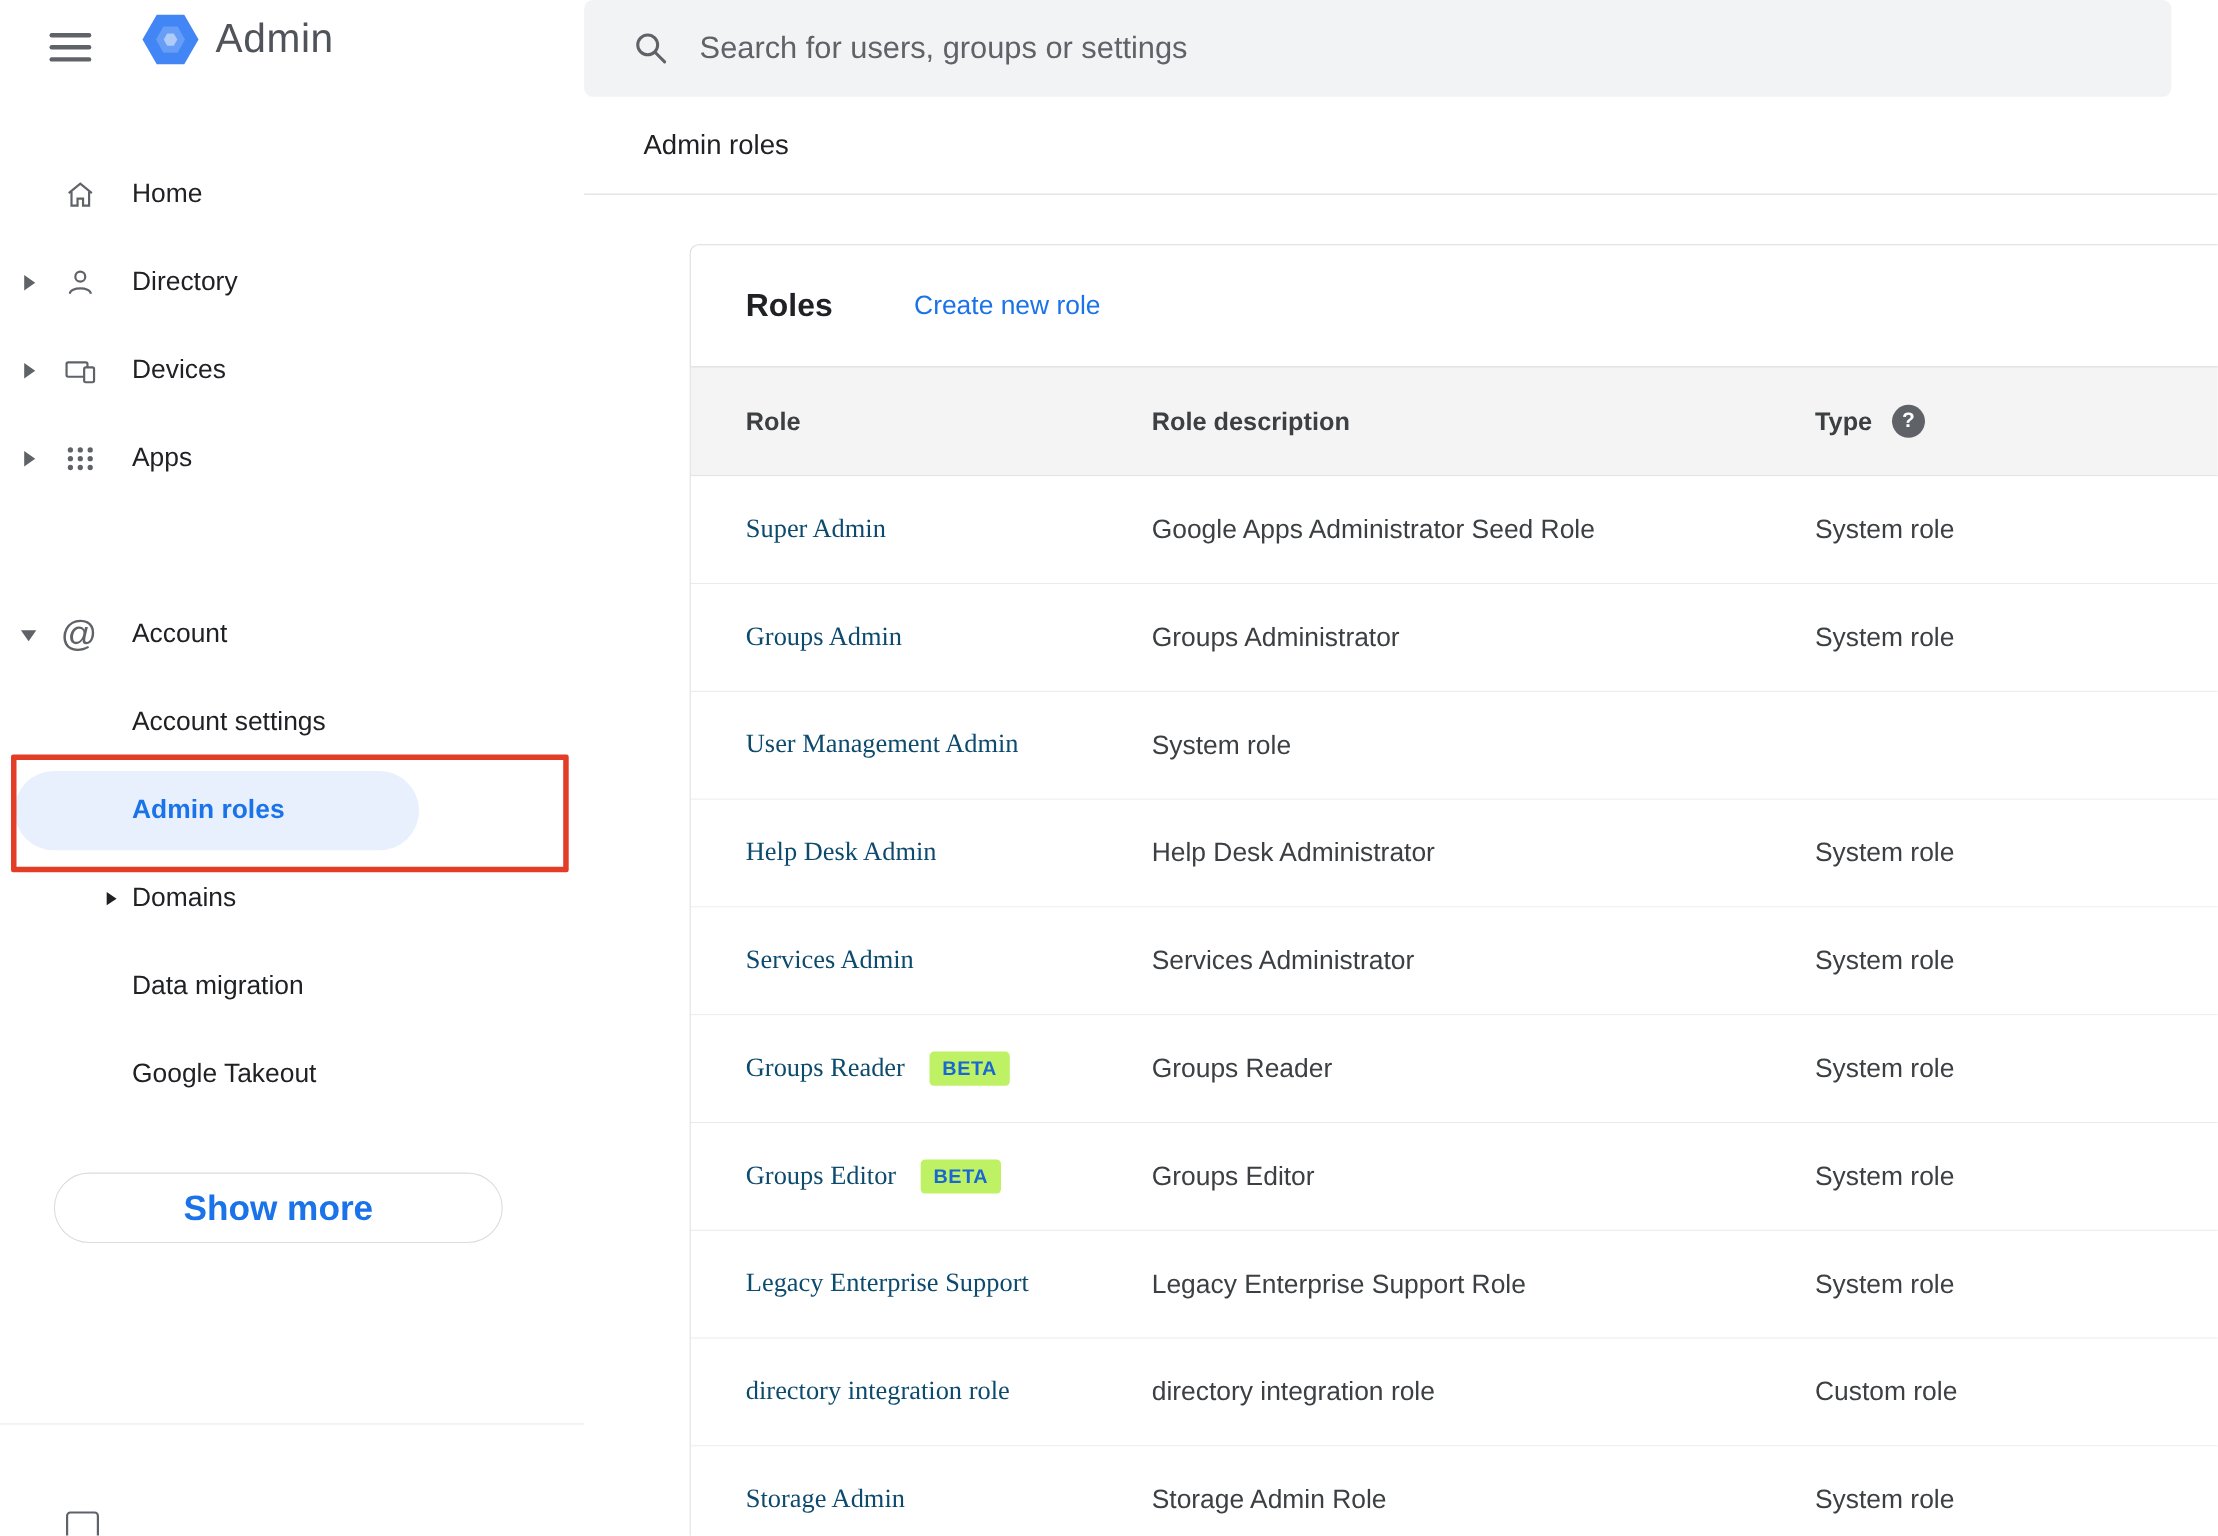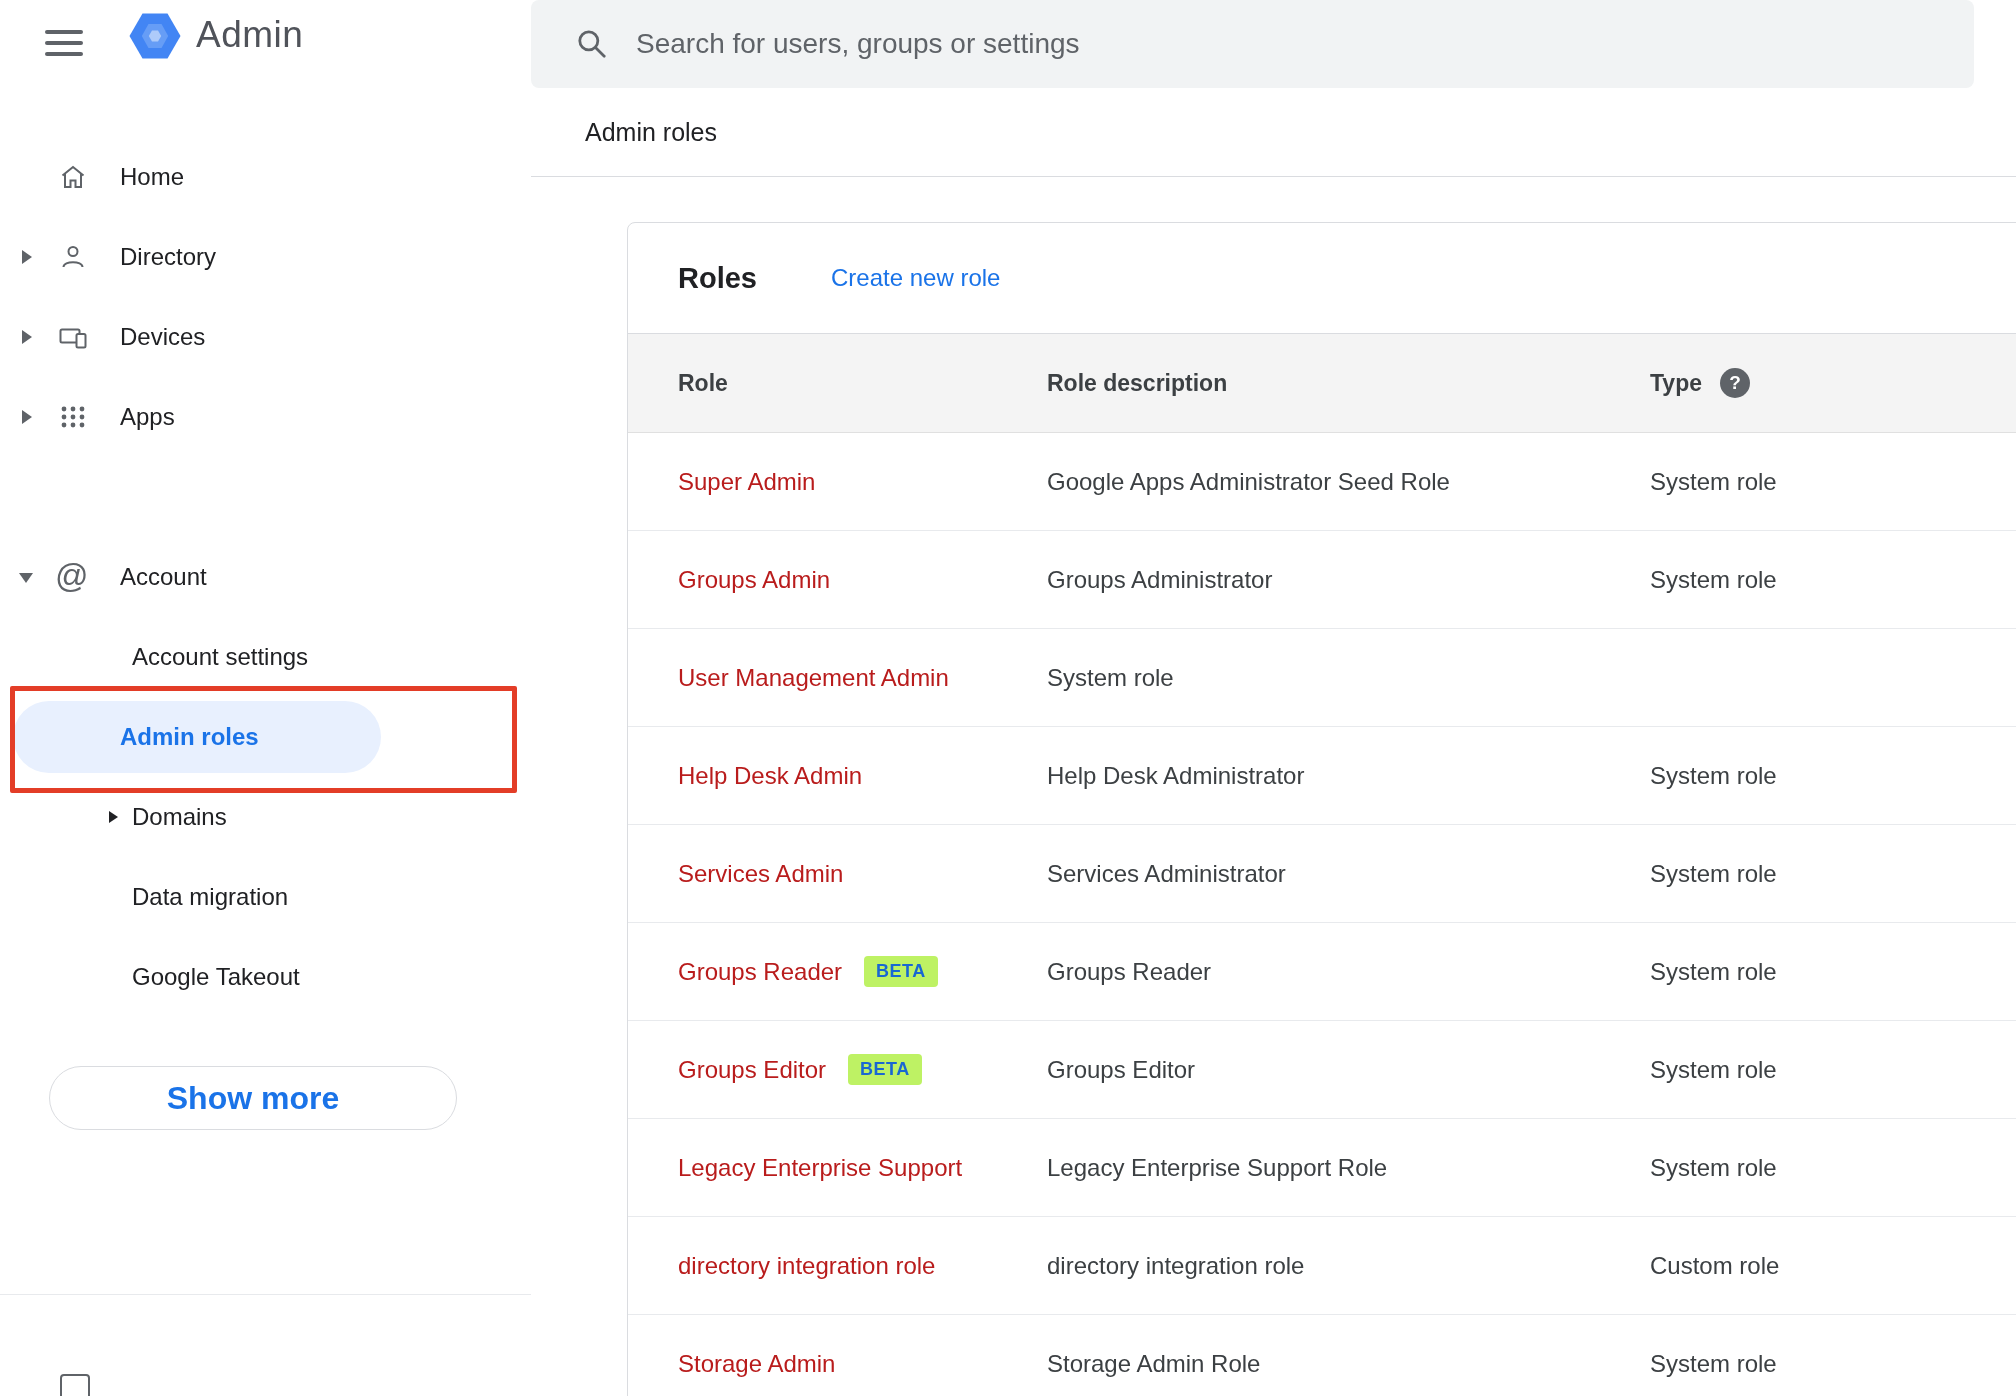--- a/index.html
+++ b/index.html
@@ -30,21 +30,21 @@
   }
   .nav-item .caret-down {
     position: absolute; left: 19px; top: 36px; width: 0; height: 0;
     border-left: 7px solid transparent; border-right: 7px solid transparent; border-top: 10px solid #5f6368;
   }
   .nav-item .nav-icon { position: absolute; left: 58px; top: 25px; width: 30px; height: 30px; }
   .nav-item .nav-icon svg { display: block; }
   .nav-item .at-glyph { position: absolute; left: 55px; top: 20px; font-size: 33px; color: #5f6368; }
   .nav-item .nav-label { position: absolute; left: 120px; top: 0; line-height: 80px; font-size: 24px; color: #202124; }
 
-  .sub-item { position: absolute; left: 12px; width: 531px; height: 80px; cursor: pointer; }
+  .sub-item { position: absolute; left: 0; width: 531px; height: 80px; cursor: pointer; }
   .sub-item .nav-label { position: absolute; left: 120px; top: 0; line-height: 80px; font-size: 24px; color: #202124; }
   .sub-item .caret-right-sm {
     position: absolute; left: 97px; top: 34px; width: 0; height: 0;
     border-top: 6px solid transparent; border-bottom: 6px solid transparent; border-left: 9px solid #202124;
   }
 
   .selected-pill {
     position: absolute; left: 13px; top: 701px; width: 368px; height: 72px;
     background: #e8f0fe; border-radius: 36px; cursor: pointer;
   }
@@ -102,21 +102,21 @@
     display: inline-block; width: 30px; height: 30px; margin-left: 18px;
     background: #5f6368; color: #fff; border-radius: 50%;
     font-size: 19px; font-weight: bold; text-align: center; line-height: 30px; cursor: pointer;
   }
 
   .table-row {
     display: grid; grid-template-columns: 369px 603px 1fr; align-items: center;
     height: 98px; padding-left: 50px; border-bottom: 1px solid #e8eaed; background: #fff;
   }
   .role-cell { display: flex; align-items: center; }
-  .role-link { font-size: 24px; color: #b91c1c; cursor: pointer; }
+  .role-link { font-size: 24px; color: #0c4a6e; cursor: pointer; font-family: Liberation Serif, serif; }
   .beta-badge {
     margin-left: 22px; padding: 5px 12px; background: #bef264; color: #1967d2;
     font-size: 18px; font-weight: bold; letter-spacing: 0.5px; border-radius: 4px;
   }
   .desc-cell, .type-cell { font-size: 24px; color: #3c4043; }
 </style>
 </head>
 <body>
 
 <div class="sidebar">

